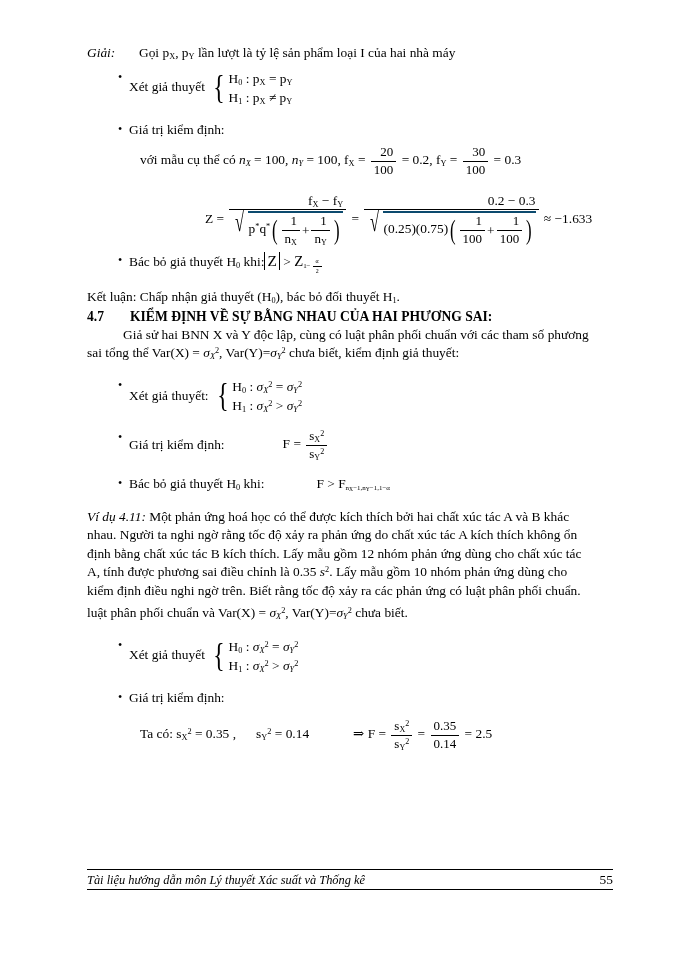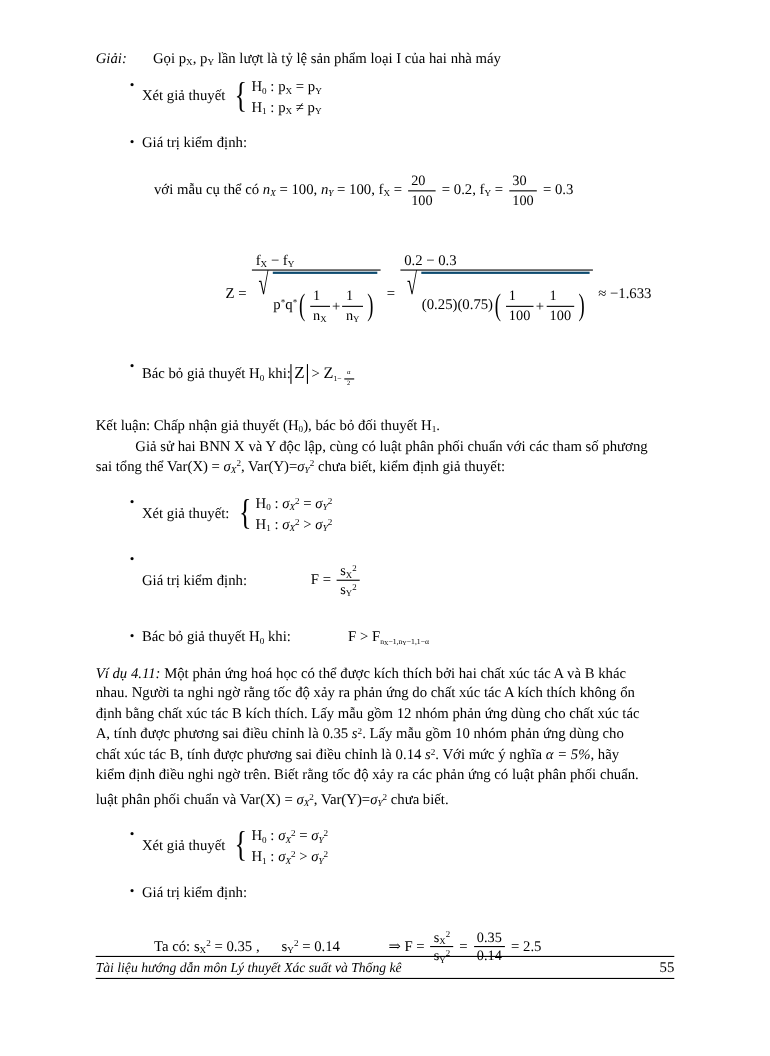--- a/index.html
+++ b/index.html
@@ -79,23 +79,23 @@
     line-height: 0;
   }
   sub { vertical-align: -0.25em; }
   sup { vertical-align: 0.48em; }
   sub.tiny { font-size: 0.52em; }
 
   
   .frac {
     display: inline-block;
     vertical-align: middle;
-    text-align: left;
+    text-align: right;
     font-size: 0.97em;
-    margin: 12px 2px;
+    margin: 0 2px;
   }
   .frac > .num {
     display: block;
     padding: 0 3px 1px 3px;
     border-bottom: 1px solid #000;
     line-height: 1.12;
   }
   .frac > .den {
     display: block;
     padding: 1px 3px 0 3px;
@@ -280,20 +280,23 @@
 
   <div style="height:9px"></div>
 
 
   <div style="height:5px"></div>
 
   <div class="para">
     <span>Kết luận: Chấp nhận giả thuyết (H</span><sub>0</sub><span>), bác bỏ đối thuyết H</span><sub>1</sub><span>.</span>
   </div>
 
+  <div class="para bold" style="font-size:13.6px;line-height:19px;">
+    <span>4.7</span><span style="display:inline-block;width:26px"></span><span>KIỂM ĐỊNH VỀ SỰ BẰNG NHAU CỦA HAI PHƯƠNG SAI:</span>
+  </div>
 
   <div class="para" style="text-indent:36px;">
     <span>Giả sử hai BNN X và Y độc lập, cùng có luật phân phối chuẩn với các tham số phương</span>
   </div>
   <div class="para math">
     <span>sai tổng thể Var(X) = </span><span class="mi">σ</span><sub class="mi">X</sub><sup>2</sup><span>, Var(Y)=</span><span class="mi">σ</span><sub class="mi">Y</sub><sup>2</sup><span> chưa biết, kiểm định giả thuyết:</span>
   </div>
 
   <div class="spacer-14"></div>
 
@@ -330,23 +333,20 @@
   <div style="height:14px"></div>
 
   <div class="para">
     <span class="it">Ví dụ 4.11:</span><span> Một phản ứng hoá học có thể được kích thích bởi hai chất xúc tác A và B khác</span>
   </div>
   <div class="para">nhau. Người ta nghi ngờ rằng tốc độ xảy ra phản ứng do chất xúc tác A kích thích không ổn</div>
   <div class="para">định bằng chất xúc tác B kích thích. Lấy mẫu gồm 12 nhóm phản ứng dùng cho chất xúc tác</div>
   <div class="para math">
     <span>A, tính được phương sai điều chỉnh là 0.35 </span><span class="mi">s</span><sup>2</sup><span>. Lấy mẫu gồm 10 nhóm phản ứng dùng cho</span>
   </div>
-  <div class="para math">
-    <span>chất xúc tác B, tính được phương sai điều chỉnh là 0.14 </span><span class="mi">s</span><sup>2</sup><span>. Với mức ý nghĩa </span><span class="mi">α = 5%</span><span>, hãy</span>
-  </div>
   <div class="para">kiểm định điều nghi ngờ trên. Biết rằng tốc độ xảy ra các phản ứng có luật phân phối chuẩn.</div>
 
   <div style="height:4px"></div>
 
   <div class="para math">
     <span>luật phân phối chuẩn và Var(X) = </span><span class="mi">σ</span><sub class="mi">X</sub><sup>2</sup><span>, Var(Y)=</span><span class="mi">σ</span><sub class="mi">Y</sub><sup>2</sup><span> chưa biết.</span>
   </div>
 
   <div class="spacer-14"></div>
 

